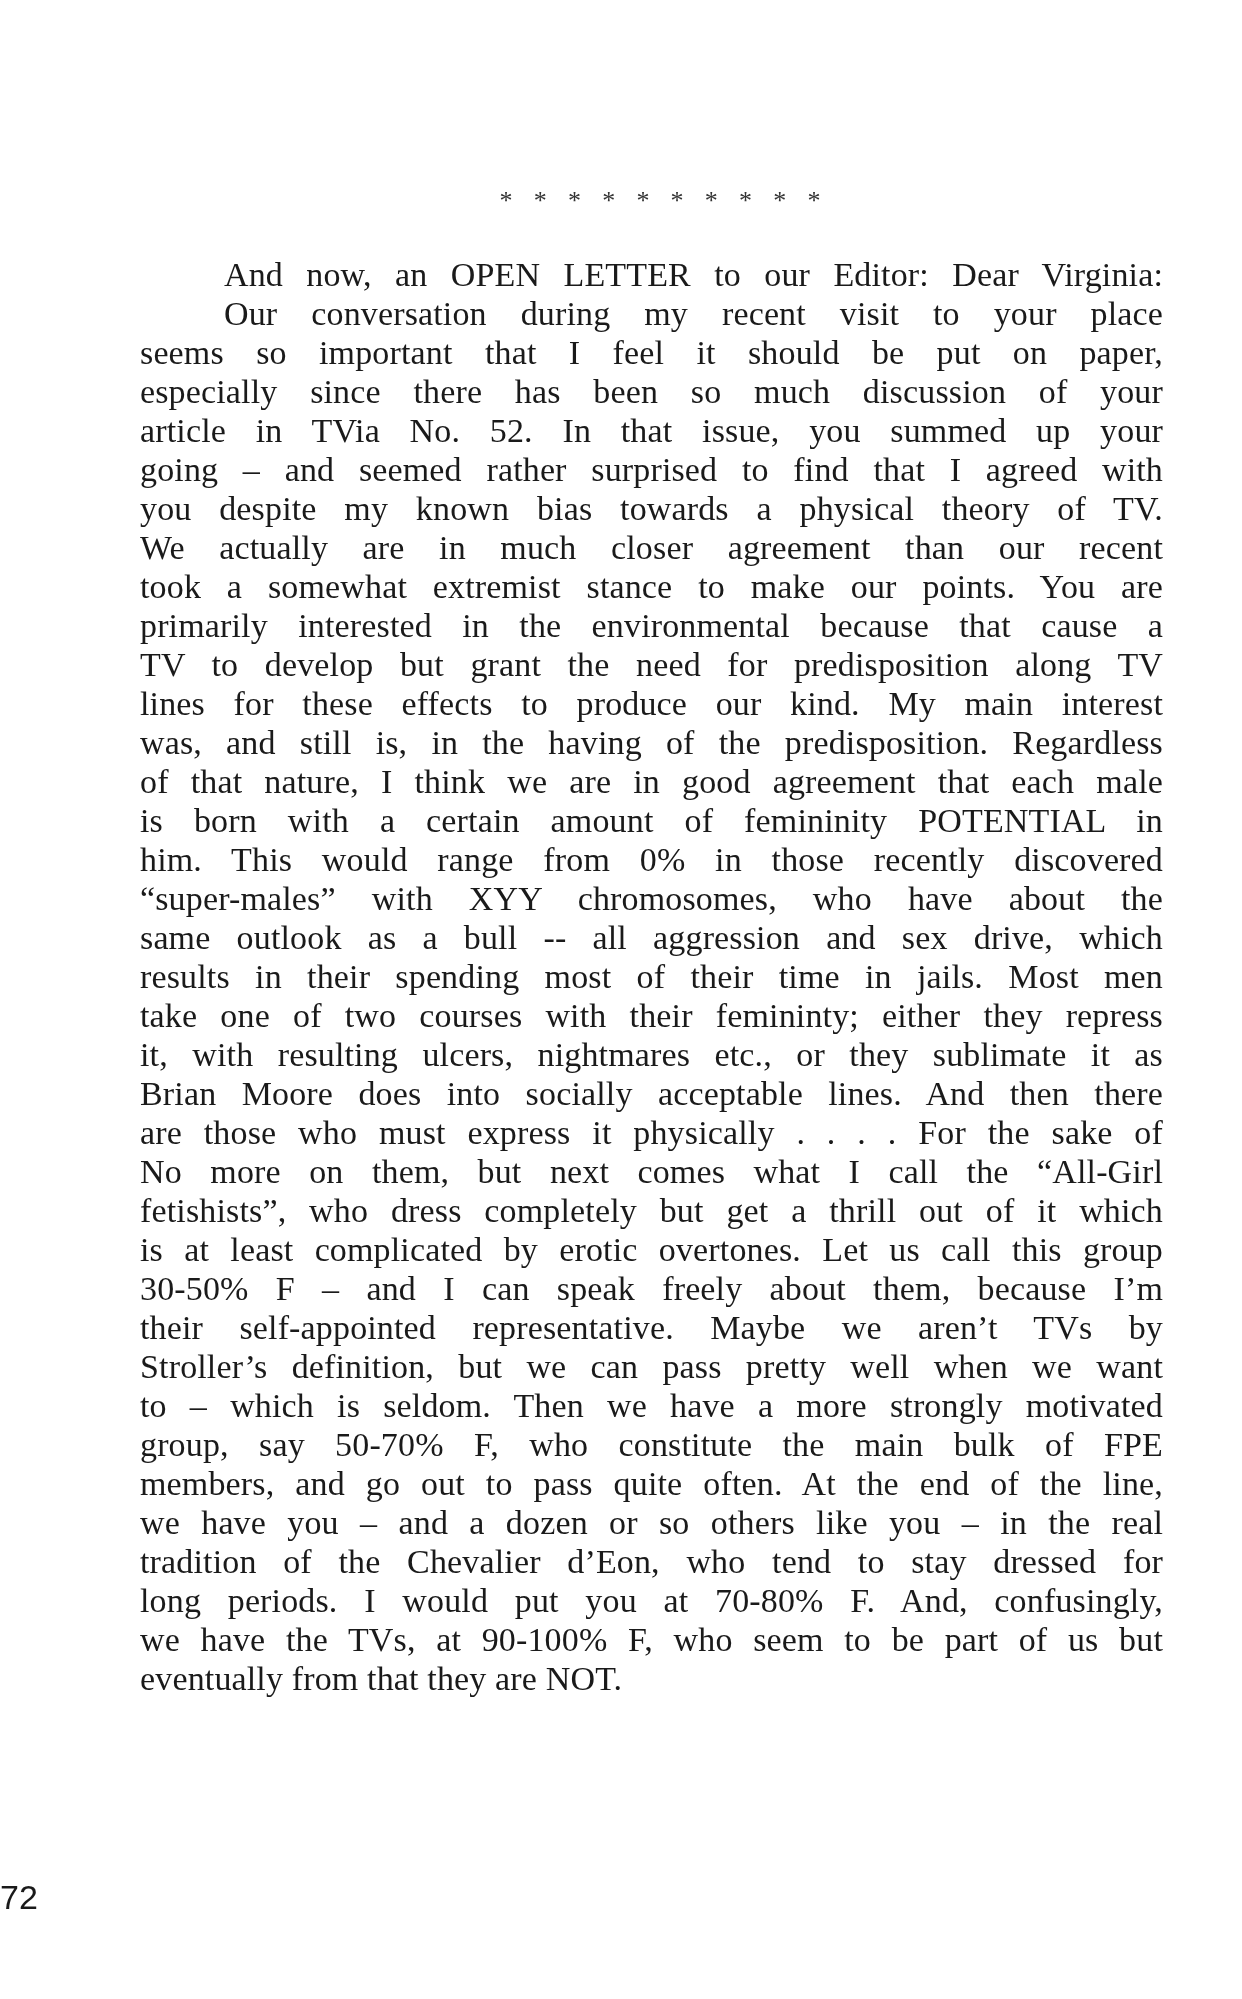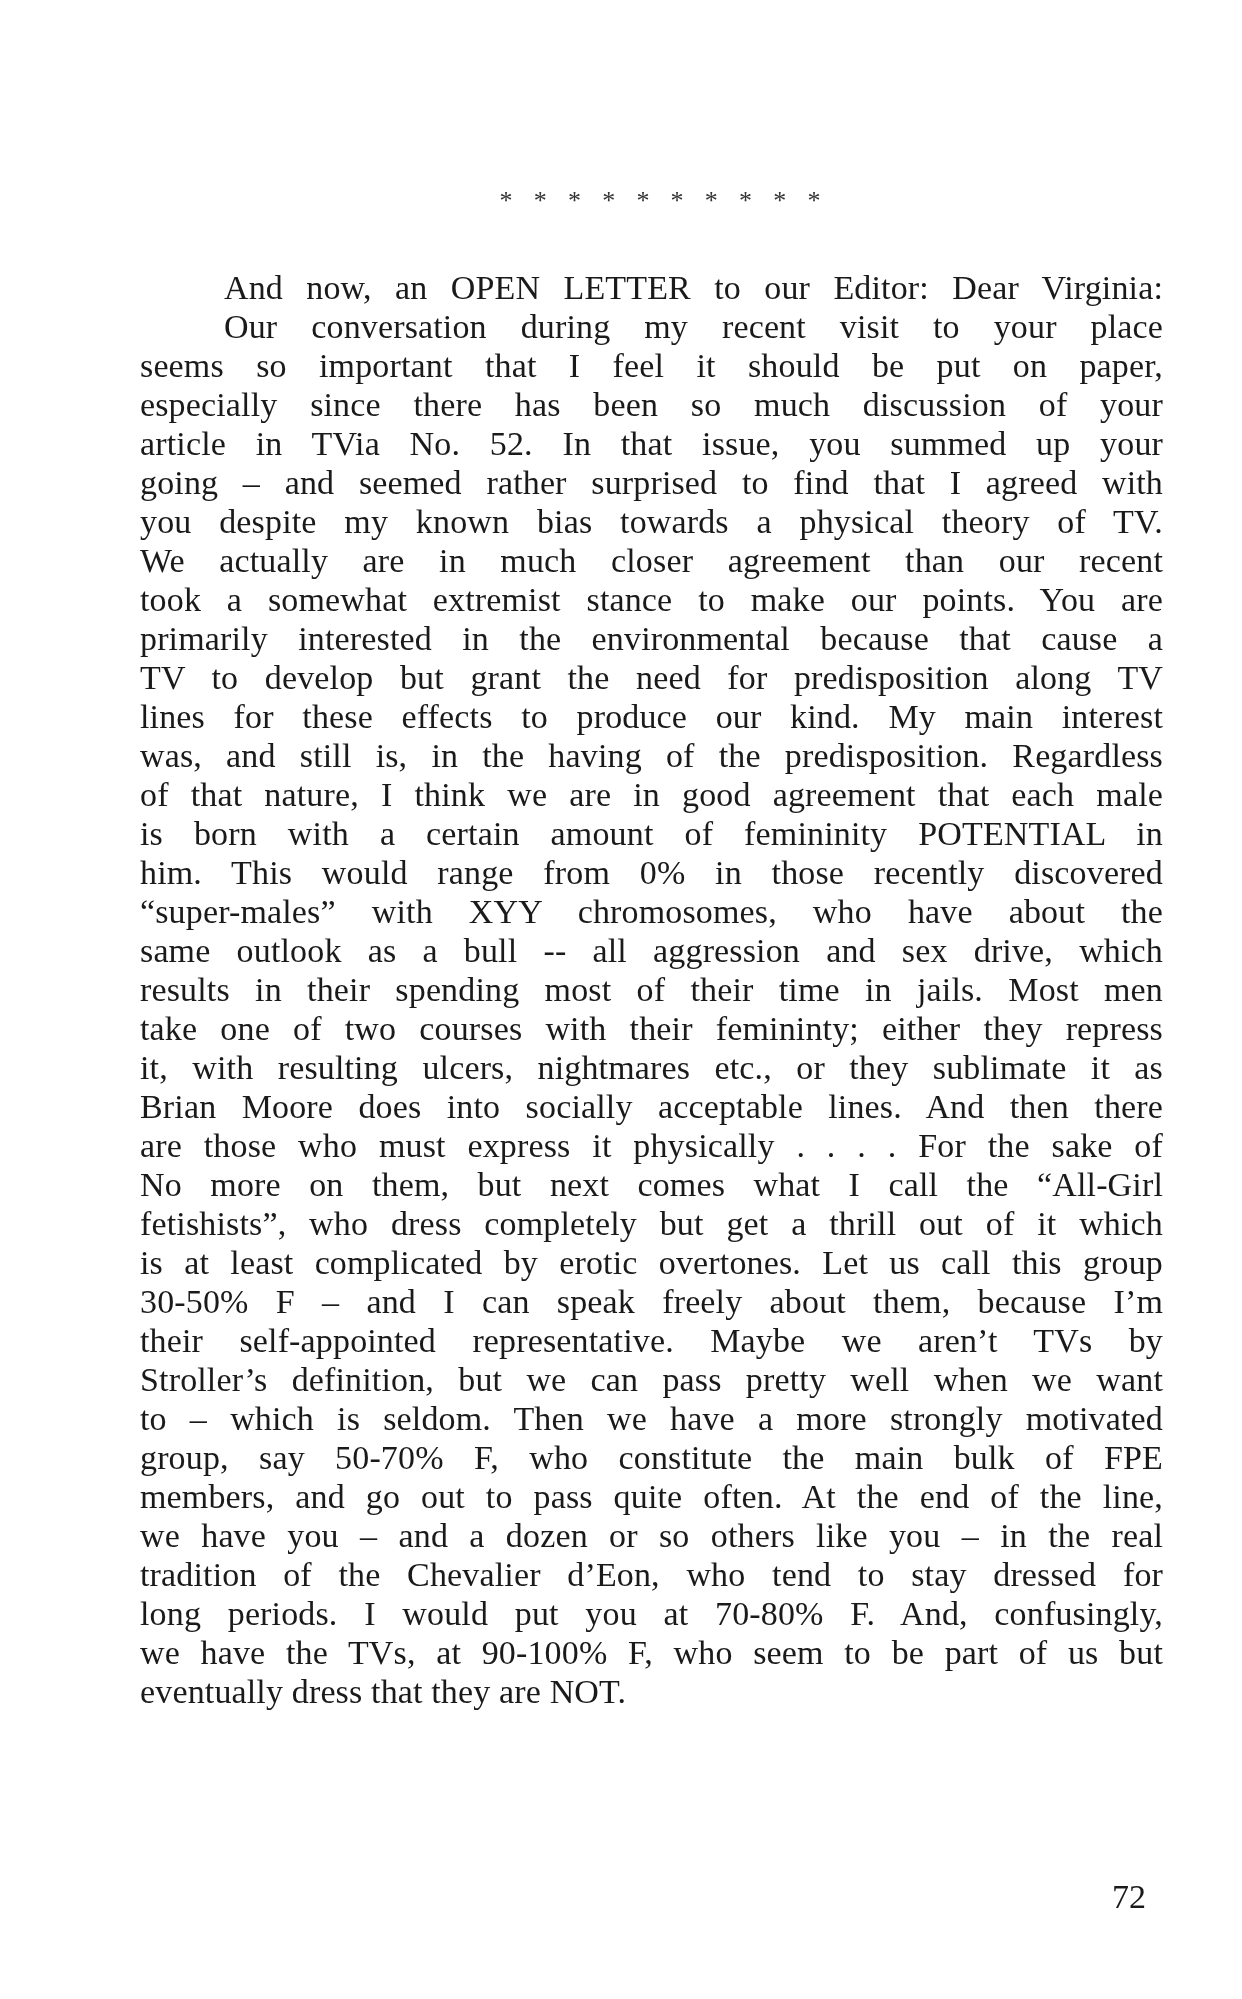--- a/index.html
+++ b/index.html
@@ -5,33 +5,33 @@
   html, body { margin: 0; padding: 0; background: #ffffff; }
   body { width: 1242px; height: 1999px; position: relative; overflow: hidden; }
   .page { position: absolute; left: 0; top: 0; width: 1242px; height: 1999px; background: #ffffff; }
   .stars {
     position: absolute; left: 495px; top: 186px; width: 330px; height: 30px;
     display: flex; justify-content: space-between; align-items: center;
     font-family: "Liberation Serif", serif; font-size: 26px; color: #333333;
   }
   .stars span { display: inline-block; width: 22px; text-align: center; }
   .body-text {
-    position: absolute; left: 140px; top: 268px; width: 1023px;
+    position: absolute; left: 140px; top: 255px; width: 1023px;
     font-family: "Liberation Serif", serif; font-size: 34px; line-height: 39px;
     color: #1a1a1a; letter-spacing: 0.15px;
   }
   .line {
     display: block; height: 39px; white-space: nowrap; overflow: visible;
     text-align: justify; text-align-last: justify;
   }
   .line.indent { padding-left: 84px; }
   .line.last { text-align-last: left; }
   .page-number {
-    position: absolute; left: 0; width: 1146px; top: 1878px; text-align: right;
-    font-family: Liberation Serif, serif; font-size: 34px; color: #1a1a1a;
+    position: absolute; left: 0; width: 1146px; top: 1878px; text-align: left;
+    font-family: Liberation Sans, sans-serif; font-size: 34px; color: #1a1a1a;
   }
 </style>
 </head>
 <body>
 
 <div class="page">
 
   <div class="stars">
     <span>*</span>
     <span>*</span>
@@ -75,18 +75,18 @@
     <div class="line">30-50% F – and I can speak freely about them, because I’m</div>
     <div class="line">their self-appointed representative. Maybe we aren’t TVs by</div>
     <div class="line">Stroller’s definition, but we can pass pretty well when we want</div>
     <div class="line">to – which is seldom. Then we have a more strongly motivated</div>
     <div class="line">group, say 50-70% F, who constitute the main bulk of FPE</div>
     <div class="line">members, and go out to pass quite often. At the end of the line,</div>
     <div class="line">we have you – and a dozen or so others like you – in the real</div>
     <div class="line">tradition of the Chevalier d’Eon, who tend to stay dressed for</div>
     <div class="line">long periods. I would put you at 70-80% F. And, confusingly,</div>
     <div class="line">we have the TVs, at 90-100% F, who seem to be part of us but</div>
-    <div class="line last">eventually dress that they are NOT.</div>
+    <div class="line last">eventually from that they are NOT.</div>
   </div>
 
   <div class="page-number">72</div>
 
 </div>
 
 </body></html>

